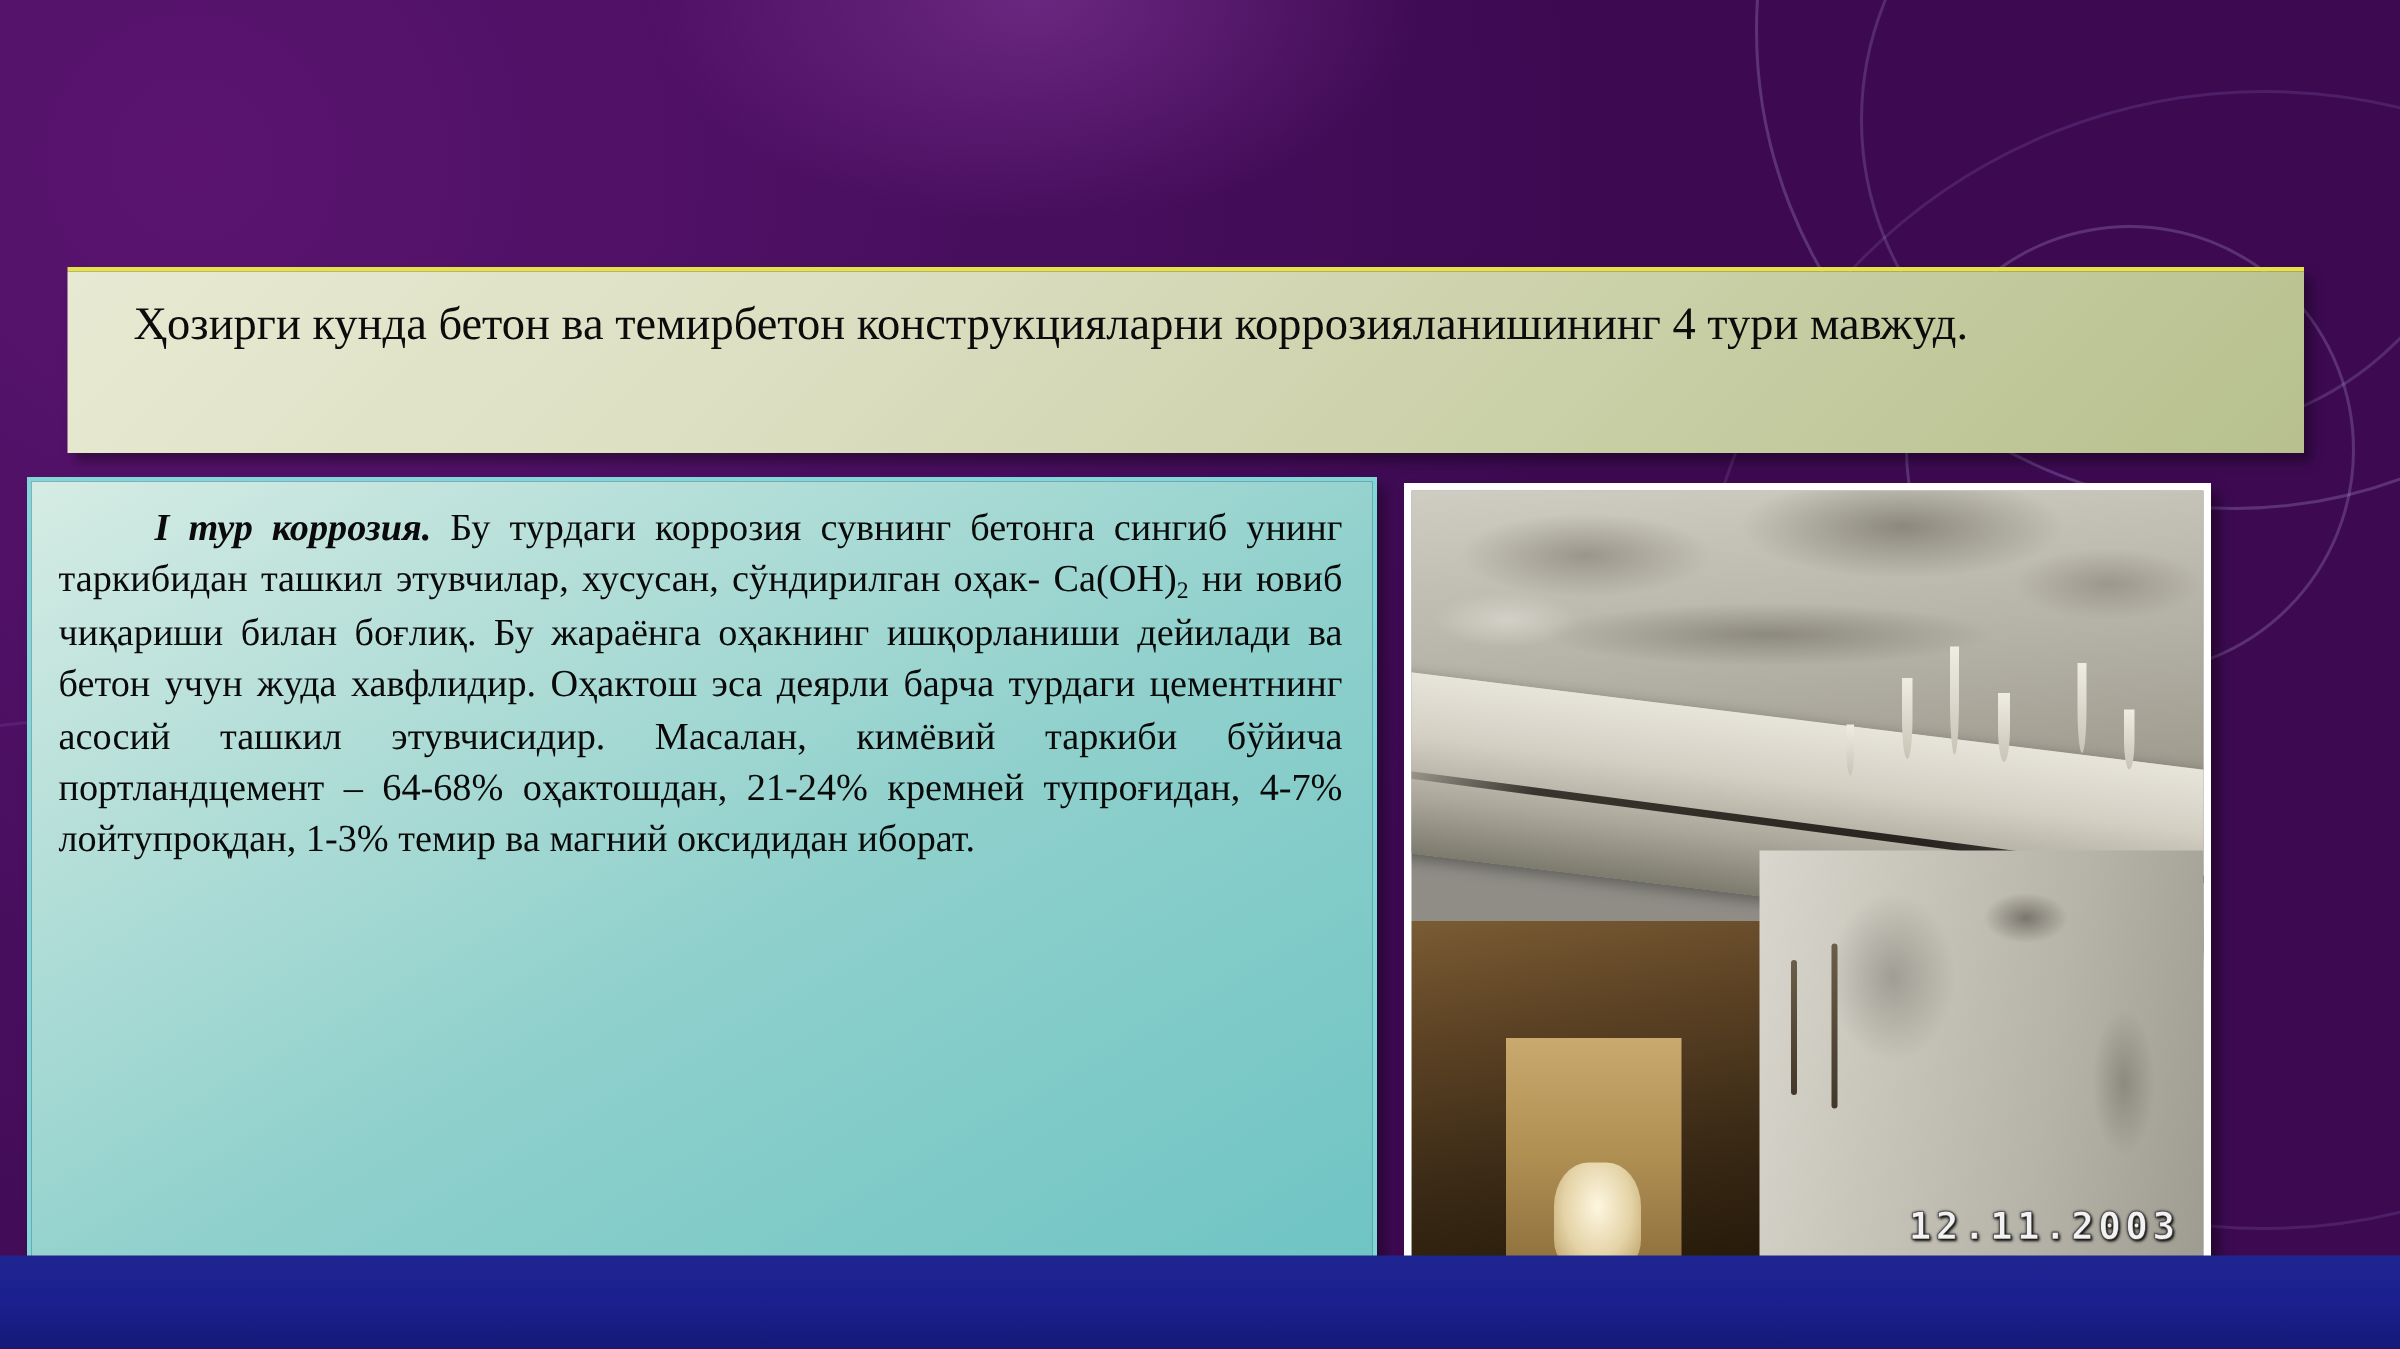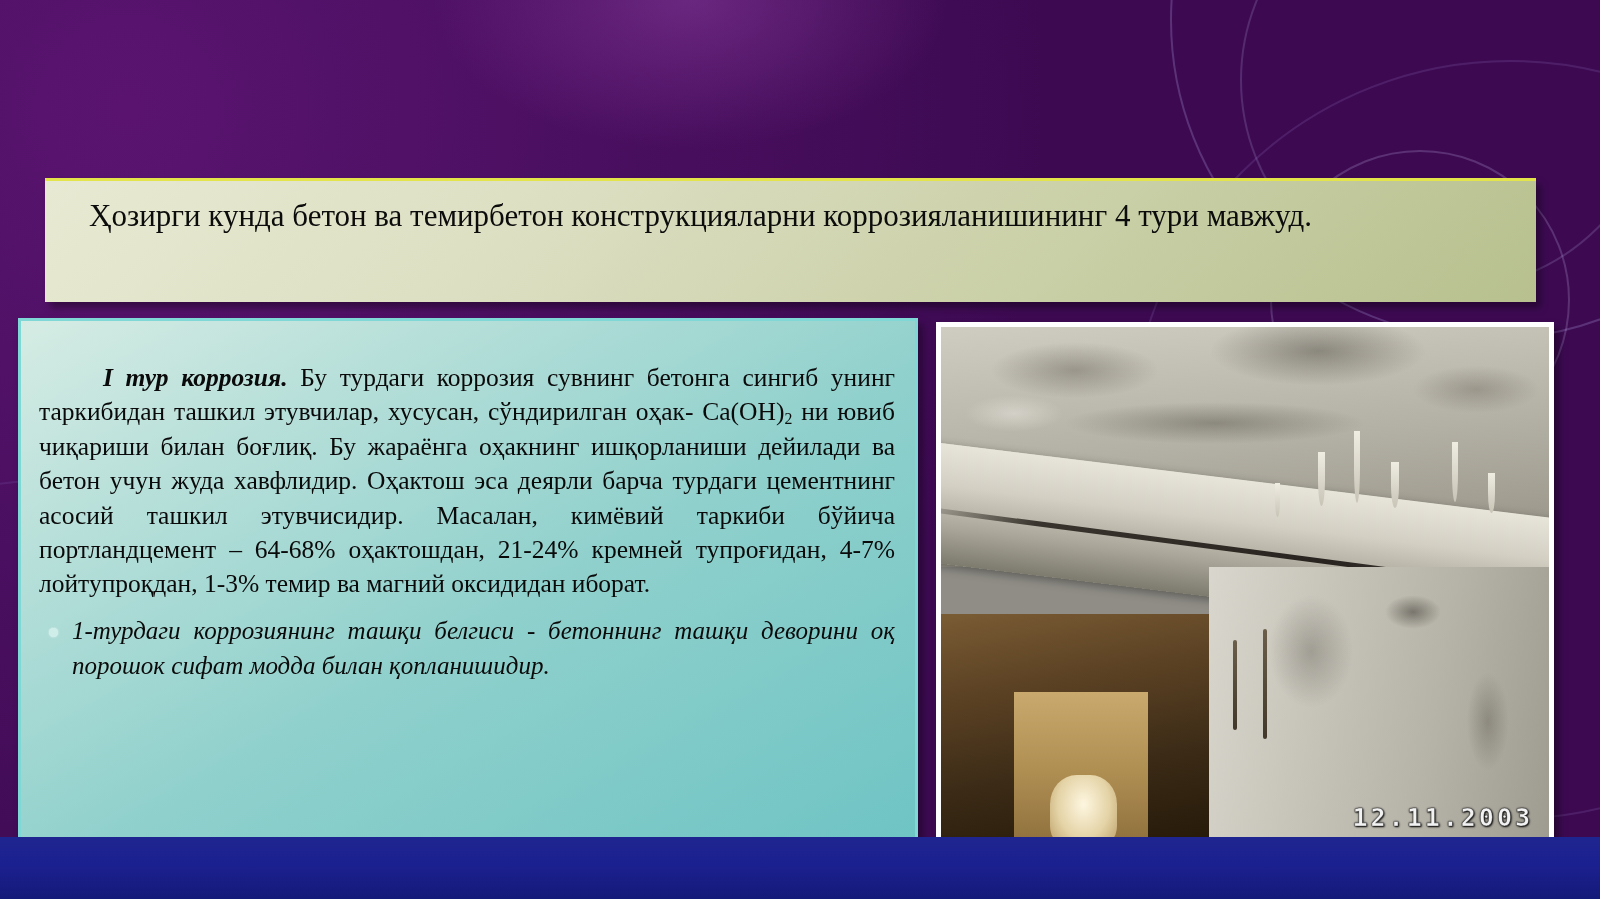--- a/index.html
+++ b/index.html
@@ -76,21 +76,21 @@
     text-align:justify; text-align-last:left;
     text-indent:22px;
   }
 
   
   #content-box {
     position:absolute; left:18px; top:318px; width:900px; height:535px;
     background:linear-gradient(150deg,#d5ece4 0%, #b9e0da 22%, #8fd0cc 55%, #6ec4c4 100%);
     border:3px solid #7fd8d5;
     box-shadow:5px 6px 8px rgba(0,0,0,.35);
-    padding:40px 20px 10px 18px;
+    padding:14px 20px 10px 18px;
   }
   #body-paragraph {
     font-size:25.5px; color:#0a0a0a; line-height:1.345;
     text-align:justify; text-align-last:left;
     text-indent:64px;
   }
   #body-paragraph .lead { font-weight:bold; font-style:italic; }
   #body-paragraph sub { font-size:.62em; vertical-align:-.28em; }
 
   #bullet-item {
@@ -101,21 +101,21 @@
     background:#cfeeea; margin:14px 14px 0 4px;
     box-shadow:0 0 2px rgba(255,255,255,.8);
   }
   #bullet-text {
     font-size:25px; font-style:italic; color:#0a0a0a; line-height:1.38;
     text-align:justify; text-align-last:left; flex:1;
   }
 
   
   #photo-frame {
-    position:absolute; left:936px; top:322px; width:618px; height:531px;
+    position:absolute; left:936px; top:322px; width:538px; height:531px;
     background:#ffffff; padding:5px;
     box-shadow:5px 6px 8px rgba(0,0,0,.40);
   }
   #photo {
     position:relative; width:100%; height:100%; overflow:hidden;
     background:#8f8d86;
   }
   
   .p-ceiling{
     position:absolute; left:0; top:0; width:100%; height:46%;
@@ -204,24 +204,20 @@
 
   <div id="subtitle-box">
     <div id="subtitle-text">Ҳозирги кунда бетон ва темирбетон конструкцияларни коррозияланишининг 4 тури мавжуд.</div>
   </div>
 
   <div id="content-box">
     <div id="body-paragraph">
       <span class="lead">I тур коррозия.</span><span> Бу турдаги коррозия сувнинг бетонга сингиб унинг таркибидан ташкил этувчилар, хусусан, сўндирилган оҳак- Ca(OH)</span><sub>2</sub><span> ни ювиб чиқариши билан боғлиқ. Бу жараёнга оҳакнинг ишқорланиши  дейилади ва бетон учун жуда хавфлидир. Оҳактош эса деярли барча турдаги цементнинг асосий ташкил этувчисидир. Масалан, кимёвий таркиби бўйича портландцемент – 64-68% оҳактошдан, 21-24% кремней тупроғидан,  4-7% лойтупроқдан, 1-3% темир ва магний оксидидан иборат.</span>
     </div>
 
-    <div id="bullet-item">
-      <span id="bullet-dot"></span>
-      <span id="bullet-text">1-турдаги коррозиянинг ташқи белгиси - бетоннинг ташқи деворини оқ  порошок сифат модда билан қопланишидир.</span>
-    </div>
   </div>
 
   <div id="photo-frame">
     <div id="photo">
       <div class="p-ceiling"></div>
       <div class="p-ceiling-tex"></div>
 
       <div class="p-beam"></div>
       <div class="p-crack"></div>
 

